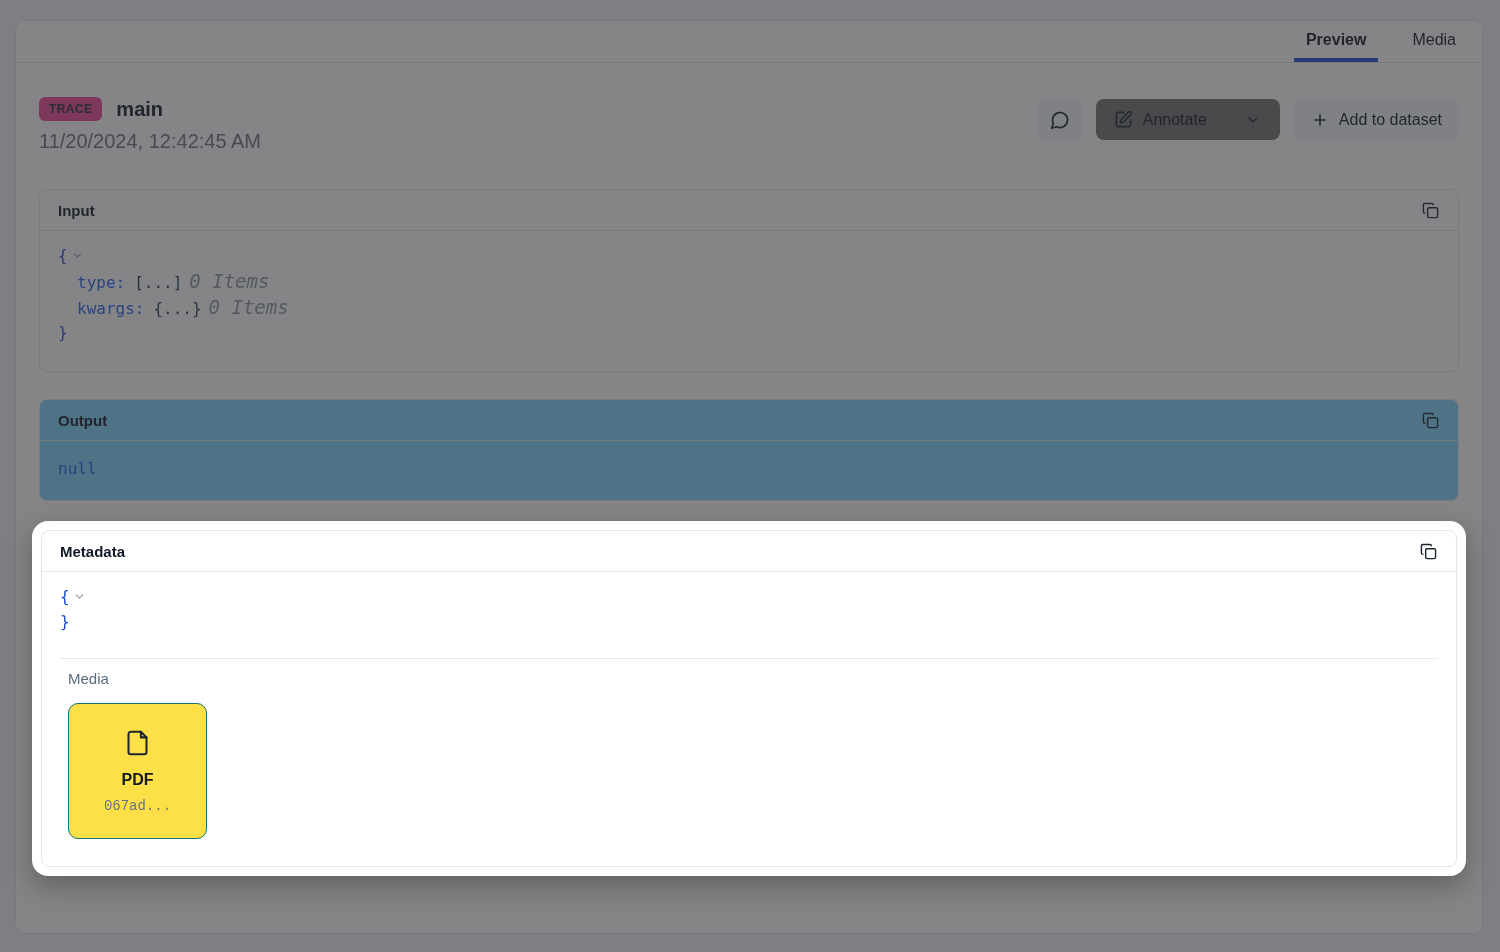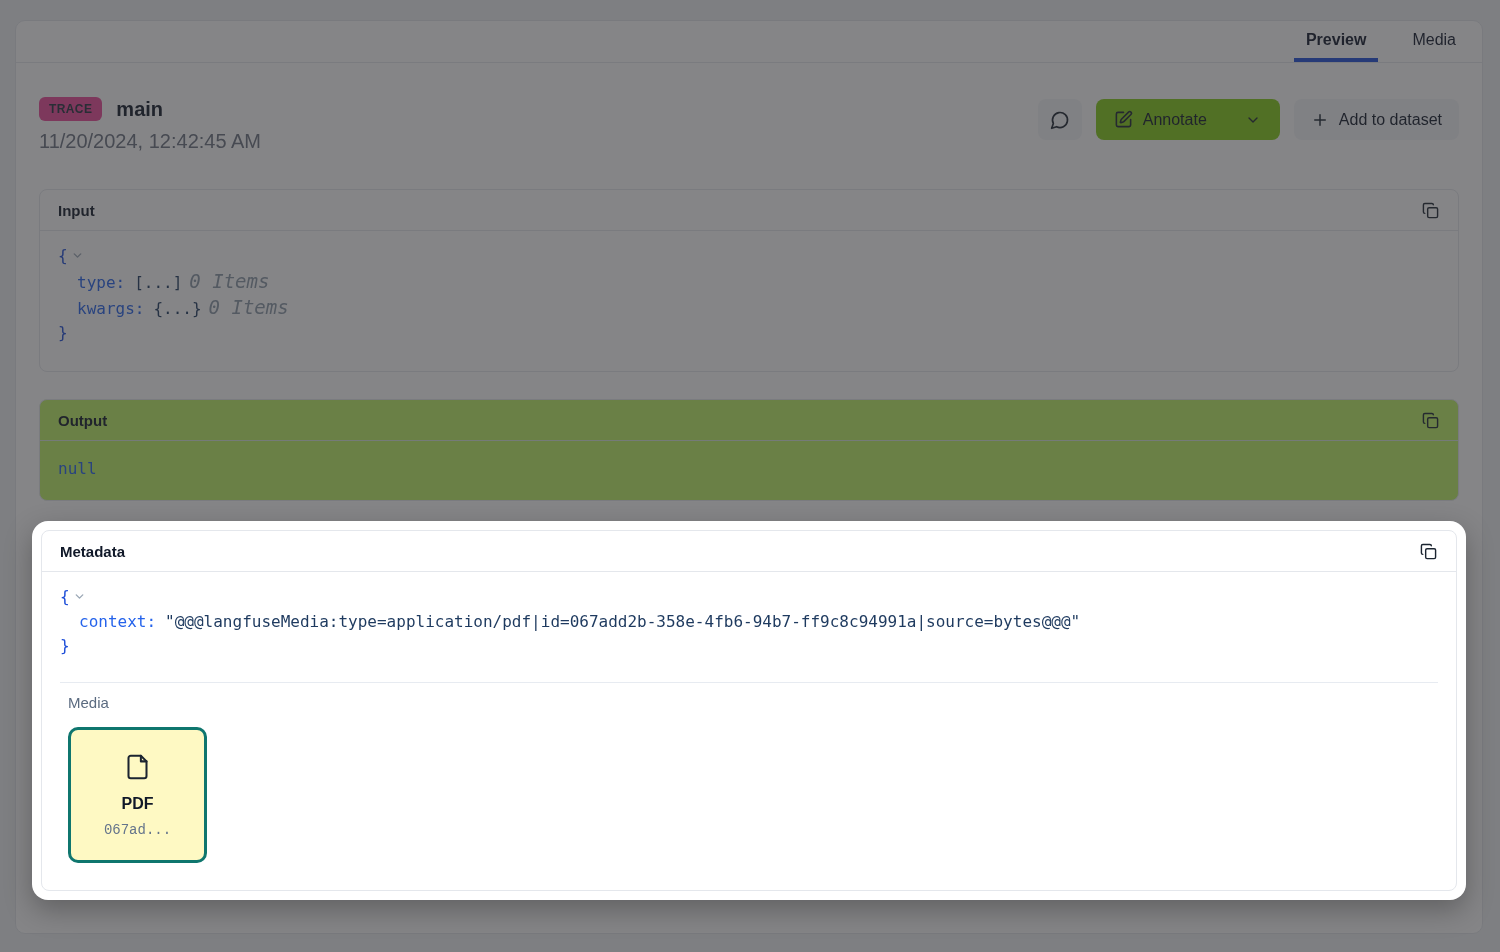--- a/index.html
+++ b/index.html
@@ -45,30 +45,30 @@
   .title { font-size:20px; font-weight:700; color:#101828; }
   .timestamp { margin-top:9px; font-size:20px; color:#6b7280; }
   .trace-actions { display:flex; gap:14px; align-items:center; margin-top:2px; }
   .btn {
     background:#f3f5f8; border:none; border-radius:8px;
     height:41px; display:inline-flex; align-items:center; justify-content:center;
     font-family:inherit; font-size:16px; font-weight:500; color:#101828;
     cursor:pointer;
   }
   .btn-iconbtn { width:44px; }
-  .btn-group { display:flex; align-items:center; background:#84cc16; border-radius:8px; height:41px; overflow:hidden; }
+  .btn-group { display:flex; align-items:center; background:#737373; border-radius:8px; height:41px; overflow:hidden; }
   .btn-group .seg-main { padding:0 18px; gap:10px; background:transparent; border-radius:0; }
   .btn-group .seg-divider { width:1px; background:#d3d8df; }
   .btn-group .seg-chev { width:54px; background:transparent; border-radius:0; }
   .btn-add { padding:0 17px; gap:10px; }
   .icon { display:inline-flex; align-items:center; justify-content:center; color:#1b2430; }
   
   .panel { border:1px solid #e4e7ec; border-radius:8px; background:#fff; }
   .panel-input { margin-top:36px; }
-  .panel-output { margin-top:27px; background:#bef264; }
+  .panel-output { margin-top:27px; background:#7dd3fc; }
   .panel-head {
     height:41px; display:flex; align-items:center; justify-content:space-between;
     padding:0 12px 0 18px;
     border-bottom:1px solid #e4e7ec;
     font-size:15px; font-weight:700; color:#101828;
   }
   .panel-output .panel-head { border-bottom-color:#d8e8dd; }
   .copy-btn { width:32px; height:32px; display:flex; align-items:center; justify-content:center; background:transparent; border:none; color:#1f2937; cursor:pointer; border-radius:6px; }
   .json {
     font-family:"DejaVu Sans Mono",monospace;
@@ -92,21 +92,21 @@
     border-radius:16px;
     padding:9px;
     box-shadow:0 10px 28px rgba(0,0,0,0.28);
   }
   .spotlight .panel { margin-top:0; }
   .panel-metadata .json { padding:13px 18px 6px; }
   .media-section { margin:18px 18px 0; border-top:1px solid #e7ebf1; padding:11px 8px 27px; }
   .media-label { font-size:15px; color:#5b6b80; }
   .media-card {
     margin-top:16px; width:139px; height:136px;
-    background:#fef9c3; border:3px solid #0f766e; border-radius:10px;
+    background:#fde047; border:1px solid #0f766e; border-radius:10px;
     display:flex; flex-direction:column; align-items:center; justify-content:center;
     cursor:pointer;
   }
   .media-type { font-size:16px; font-weight:600; color:#101828; margin-top:13px; }
   .media-id { font-size:14px; color:#64748b; margin-top:9px;font-family:Liberation Mono, monospace; }
   
   .dim-overlay {
     position:absolute; inset:0;
     background:rgba(44,45,48,0.58);
     z-index:20;
@@ -233,23 +233,20 @@
                 </svg>
             </span>
           </button>
         </div>
         <div class="json">
           <div class="j-line">
             <span class="j-brace">{</span><span class="chev-inline"><svg width="13" height="13" viewBox="0 0 24 24" fill="none" stroke="currentColor" stroke-width="2.5" stroke-linecap="round" stroke-linejoin="round">
                   <path d="m6 9 6 6 6-6"></path>
                 </svg></span>
           </div>
-          <div class="j-line indent">
-            <span class="j-key">context:</span><span class="j-val">"@@@langfuseMedia:type=application/pdf|id=067add2b-358e-4fb6-94b7-ff9c8c94991a|source=bytes@@@"</span>
-          </div>
           <div class="j-line">
             <span class="j-brace">}</span>
           </div>
         </div>
         <div class="media-section">
           <div class="media-label">Media</div>
           <div class="media-card">
             <span class="icon">
               <svg width="27" height="30" viewBox="0 0 24 24" fill="none" stroke="currentColor" stroke-width="1.8" stroke-linecap="round" stroke-linejoin="round">
                   <path d="M15 2H6a2 2 0 0 0-2 2v16a2 2 0 0 0 2 2h12a2 2 0 0 0 2-2V7Z"></path>

